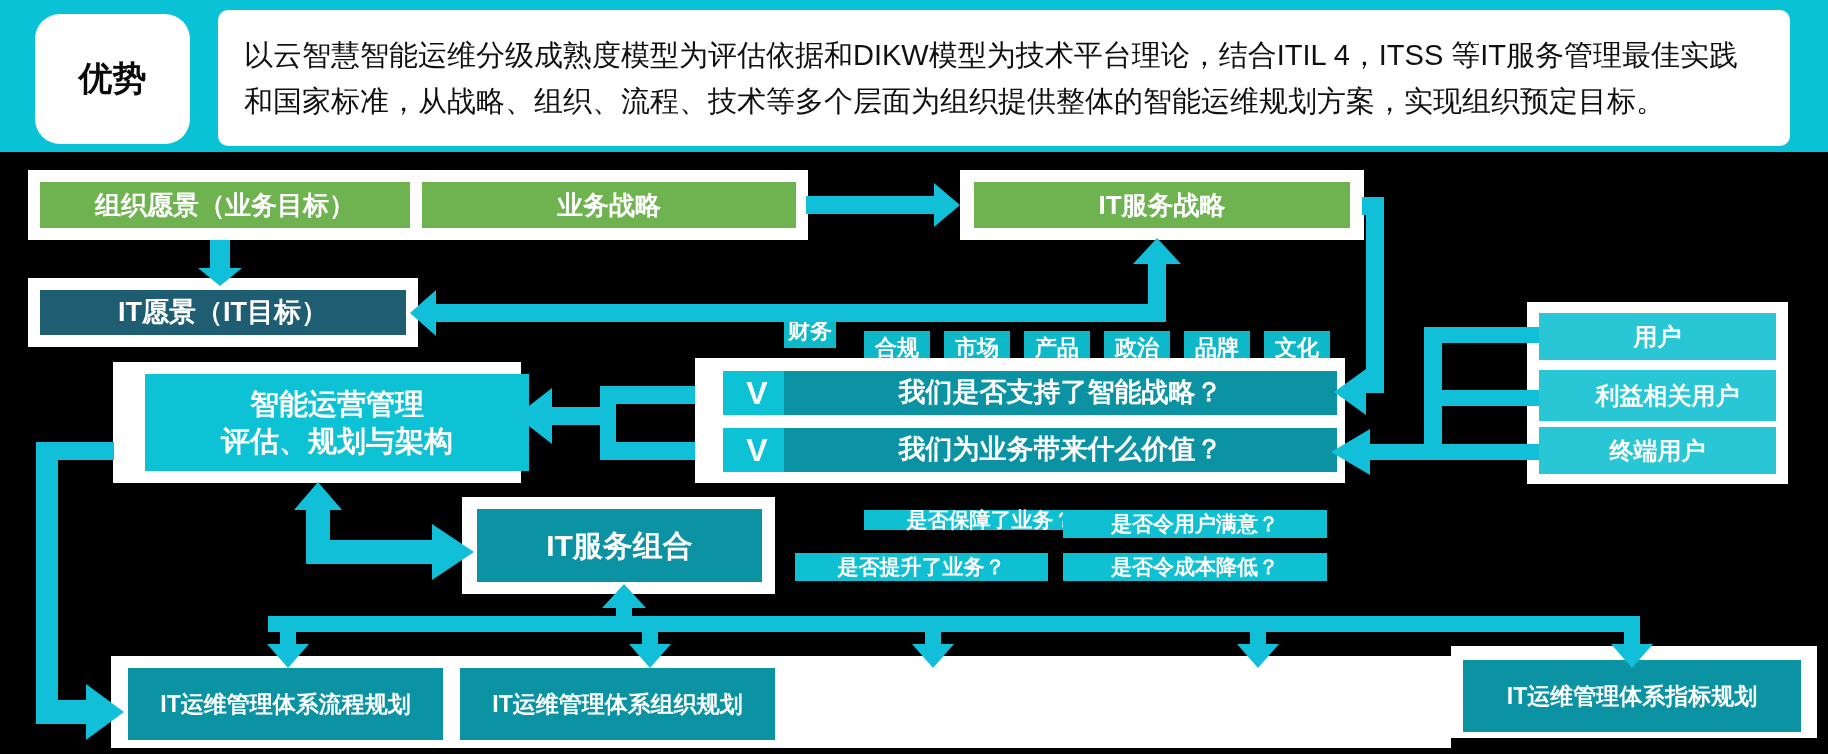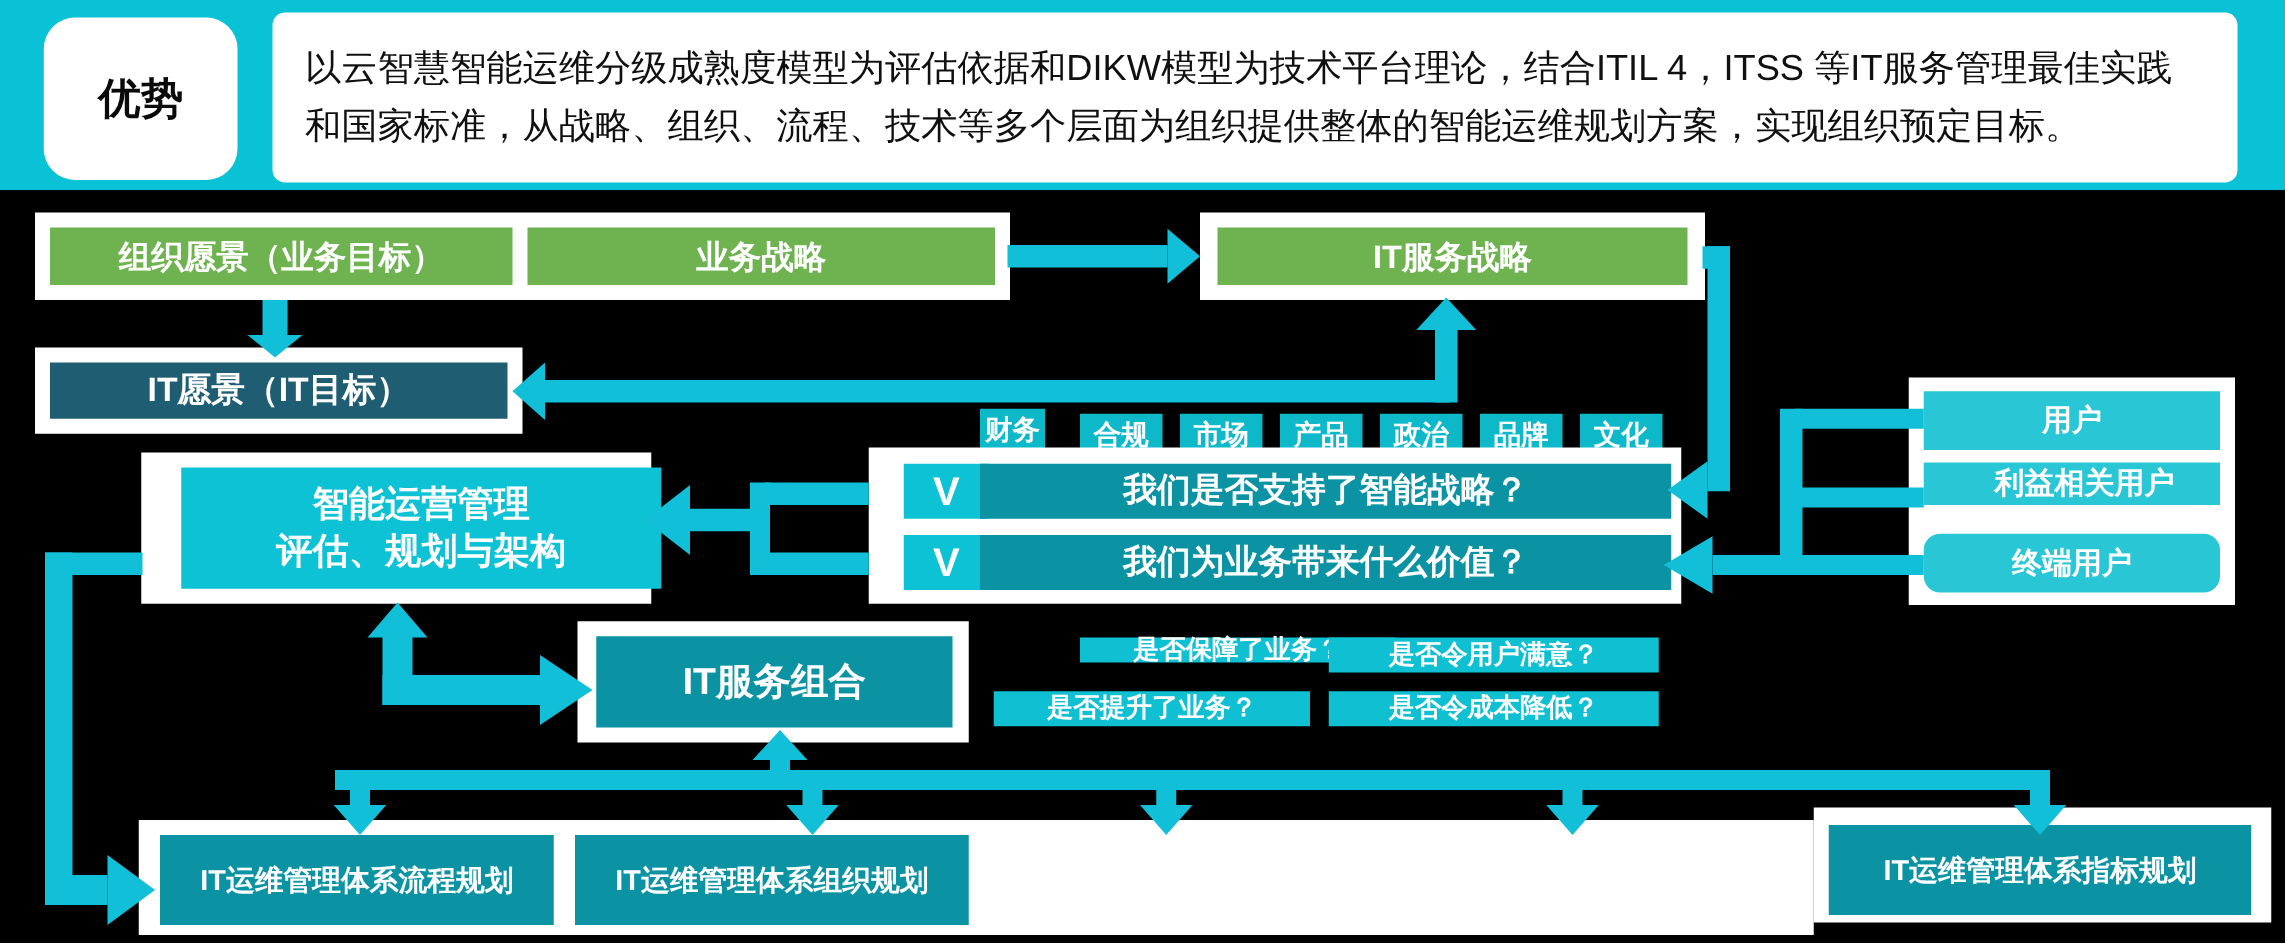--- a/index.html
+++ b/index.html
@@ -47,38 +47,38 @@
 
   <div class="abs pad" style="left:28px;top:278px;width:390px;height:69px;"></div>
   <div class="abs box navy" style="left:40px;top:290px;width:366px;height:45px;">IT愿景（IT目标）</div>
 
   <div class="abs pad" style="left:113px;top:362px;width:408px;height:121px;"></div>
   <div class="abs box cyanbox" style="left:125px;top:374px;width:384px;height:97px;flex-direction:column;font-size:29px;">
     <div>智能运营管理</div>
     <div>评估、规划与架构</div>
   </div>
 
-  <div class="abs box factor" style="left:784px;top:327px;width:52px;height:34px;">财务</div>
+  <div class="abs box factor" style="left:784px;top:314px;width:52px;height:34px;">财务</div>
   <div class="abs box factor" style="left:864px;top:331px;width:66px;height:34px;">合规</div>
   <div class="abs box factor" style="left:944px;top:331px;width:66px;height:34px;">市场</div>
   <div class="abs box factor" style="left:1024px;top:331px;width:66px;height:34px;">产品</div>
   <div class="abs box factor" style="left:1104px;top:331px;width:66px;height:34px;">政治</div>
   <div class="abs box factor" style="left:1184px;top:331px;width:66px;height:34px;">品牌</div>
   <div class="abs box factor" style="left:1264px;top:331px;width:66px;height:34px;">文化</div>
 
   <div class="abs pad" style="left:695px;top:358px;width:650px;height:125px;"></div>
   <div class="abs box cyanbox" style="left:703px;top:371px;width:68px;height:44px;font-size:32px;">V</div>
   <div class="abs box qdark" style="left:784px;top:371px;width:553px;height:44px;">我们是否支持了智能战略？</div>
   <div class="abs box cyanbox" style="left:703px;top:428px;width:68px;height:44px;font-size:32px;">V</div>
   <div class="abs box qdark" style="left:784px;top:428px;width:553px;height:44px;">我们为业务带来什么价值？</div>
 
   <div class="abs pad" style="left:1527px;top:302px;width:261px;height:182px;"></div>
   <div class="abs box userbox" style="left:1539px;top:313px;width:237px;height:47px;">用户</div>
-  <div class="abs box userbox" style="left:1539px;top:370px;width:237px;height:34px;padding-left:20px;">利益相关用户</div>
-  <div class="abs box userbox" style="left:1539px;top:427px;width:237px;height:47px;border-radius:13px;">终端用户</div>
+  <div class="abs box userbox" style="left:1539px;top:370px;width:237px;height:51px;padding-left:20px;">利益相关用户</div>
+  <div class="abs box userbox" style="left:1539px;top:427px;width:237px;height:47px;">终端用户</div>
 
   <div class="abs pad" style="left:462px;top:497px;width:313px;height:97px;"></div>
   <div class="abs box qdark" style="left:477px;top:509px;width:285px;height:73px;font-size:30px;">IT服务组合</div>
 
   <div class="abs box check" style="left:840px;top:510px;width:253px;height:20px;margin-left:24px;">是否保障了业务？</div>
   <div class="abs box check" style="left:1063px;top:510px;width:264px;height:28px;">是否令用户满意？</div>
   <div class="abs box check" style="left:795px;top:553px;width:253px;height:28px;">是否提升了业务？</div>
   <div class="abs box check" style="left:1063px;top:553px;width:264px;height:28px;">是否令成本降低？</div>
 
   <div class="abs pad" style="left:111px;top:656px;width:1340px;height:92px;"></div>

